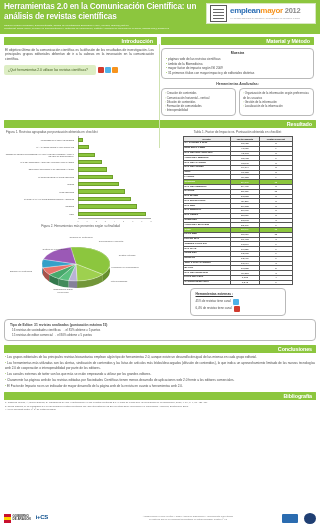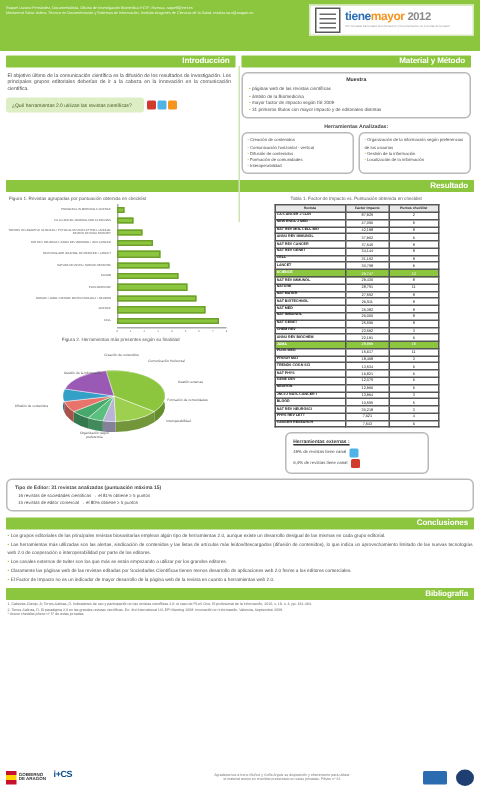--- a/index.html
+++ b/index.html
@@ -163,31 +163,32 @@
   .ics { font-size:6px; font-weight:bold; color:#0a4d8c; letter-spacing:-0.3px; }
   .badge1 { width:16px; height:9px; background:#2b6cb0; border-radius:1px; }
   .badge2 { width:12px; height:11px; border-radius:50%; background:#1f3f73; }
 </style>
 </head>
 <body>
 
 <div class="poster">
 
   <div class="header">
+    <div class="header-title">Herramientas 2.0 en la Comunicación Científica: un análisis de revistas científicas</div>
     <div class="header-authors" style="white-space:pre-line">Raquel Lozano Fernández, Documentalista, Oficina de Investigación Biomédica I+CS*, Huesca, raquelf@inet.es
 Montserrat Salas Valero, Técnico en Documentación y Sistemas de Información, Instituto Aragonés de Ciencias de la Salud, msalas.iacs@aragon.es</div>
     <div class="logo-box">
       <div class="logo-mark">
           <i></i>
           <i></i>
           <i></i>
           <i></i>
         </div>
       <div class="logo-text">
-        <div class="logo-word"><span class="lw-a">tiene</span><span class="lw-b">mayor</span> <span class="lw-y">2012</span></div>
+        <div class="logo-word"><span class="lw-a">emplean</span><span class="lw-b">mayor</span> <span class="lw-y">2012</span></div>
         <div class="logo-sub">XIV Jornadas Nacionales de Información y Documentación en Ciencias de la Salud</div>
       </div>
     </div>
   </div>
 
   <div class="divider"></div>
 
   <div class="cols">
     <div class="col">
       <div class="bar">Introducción</div>

